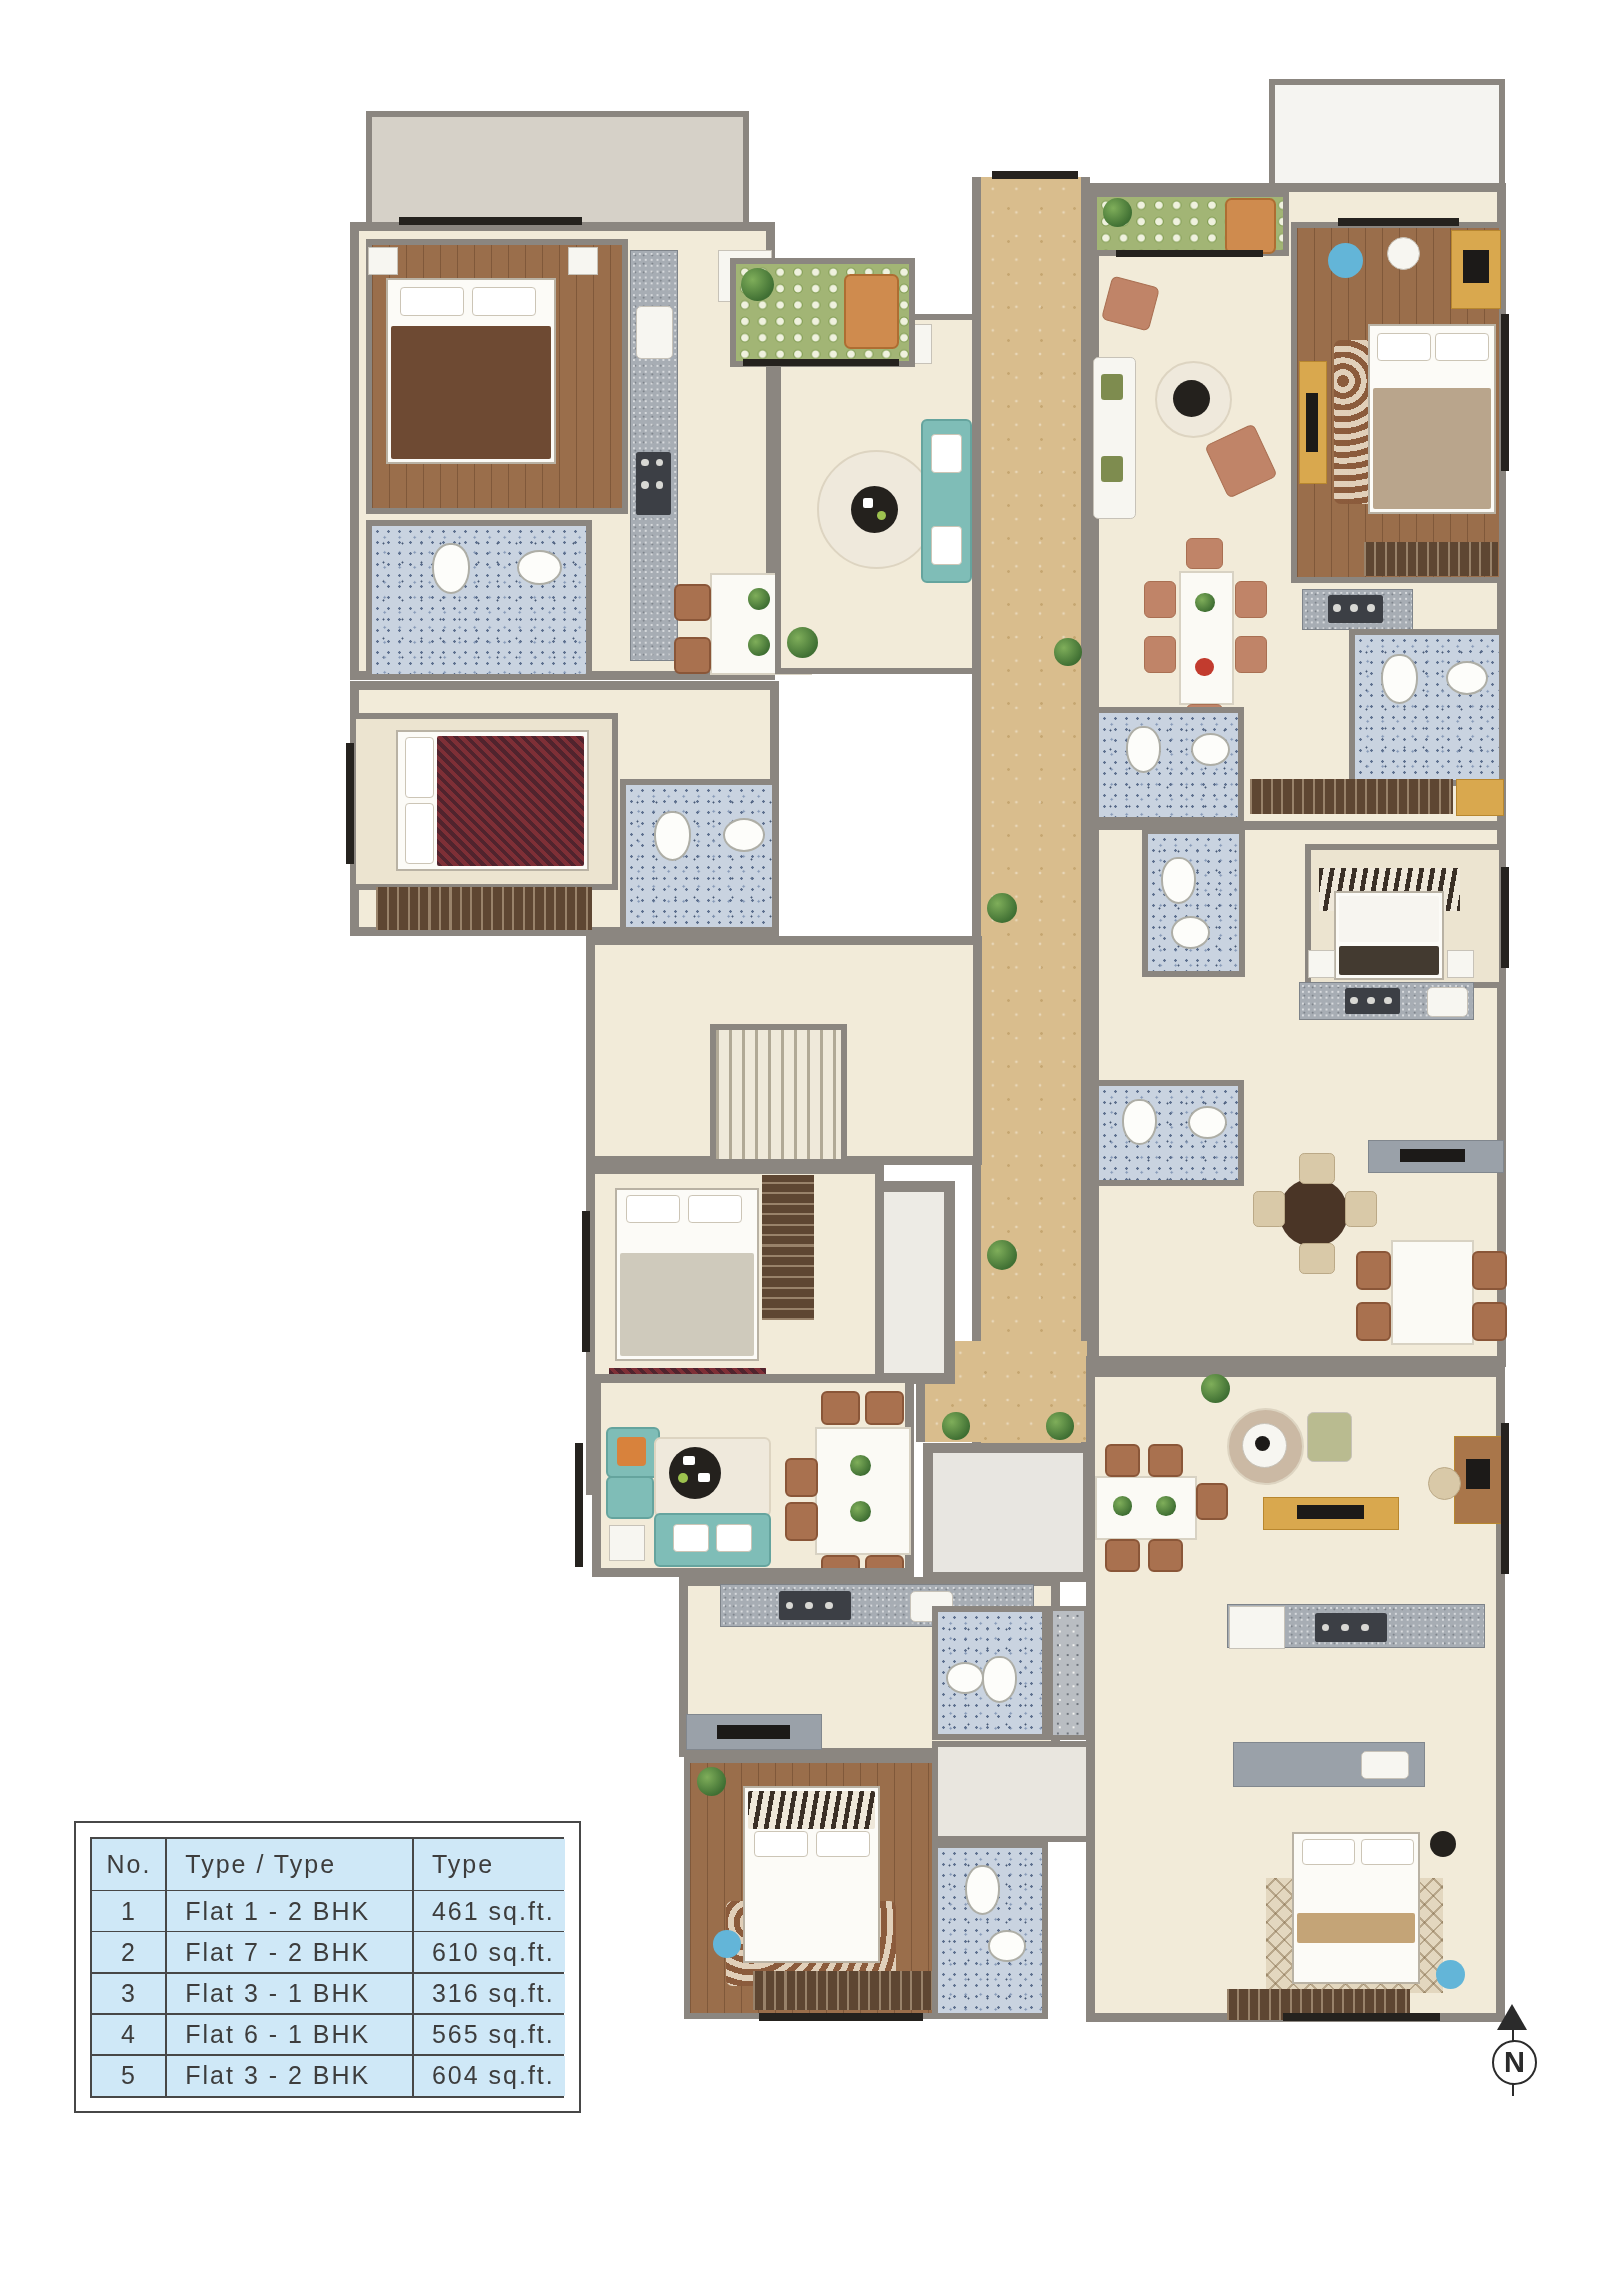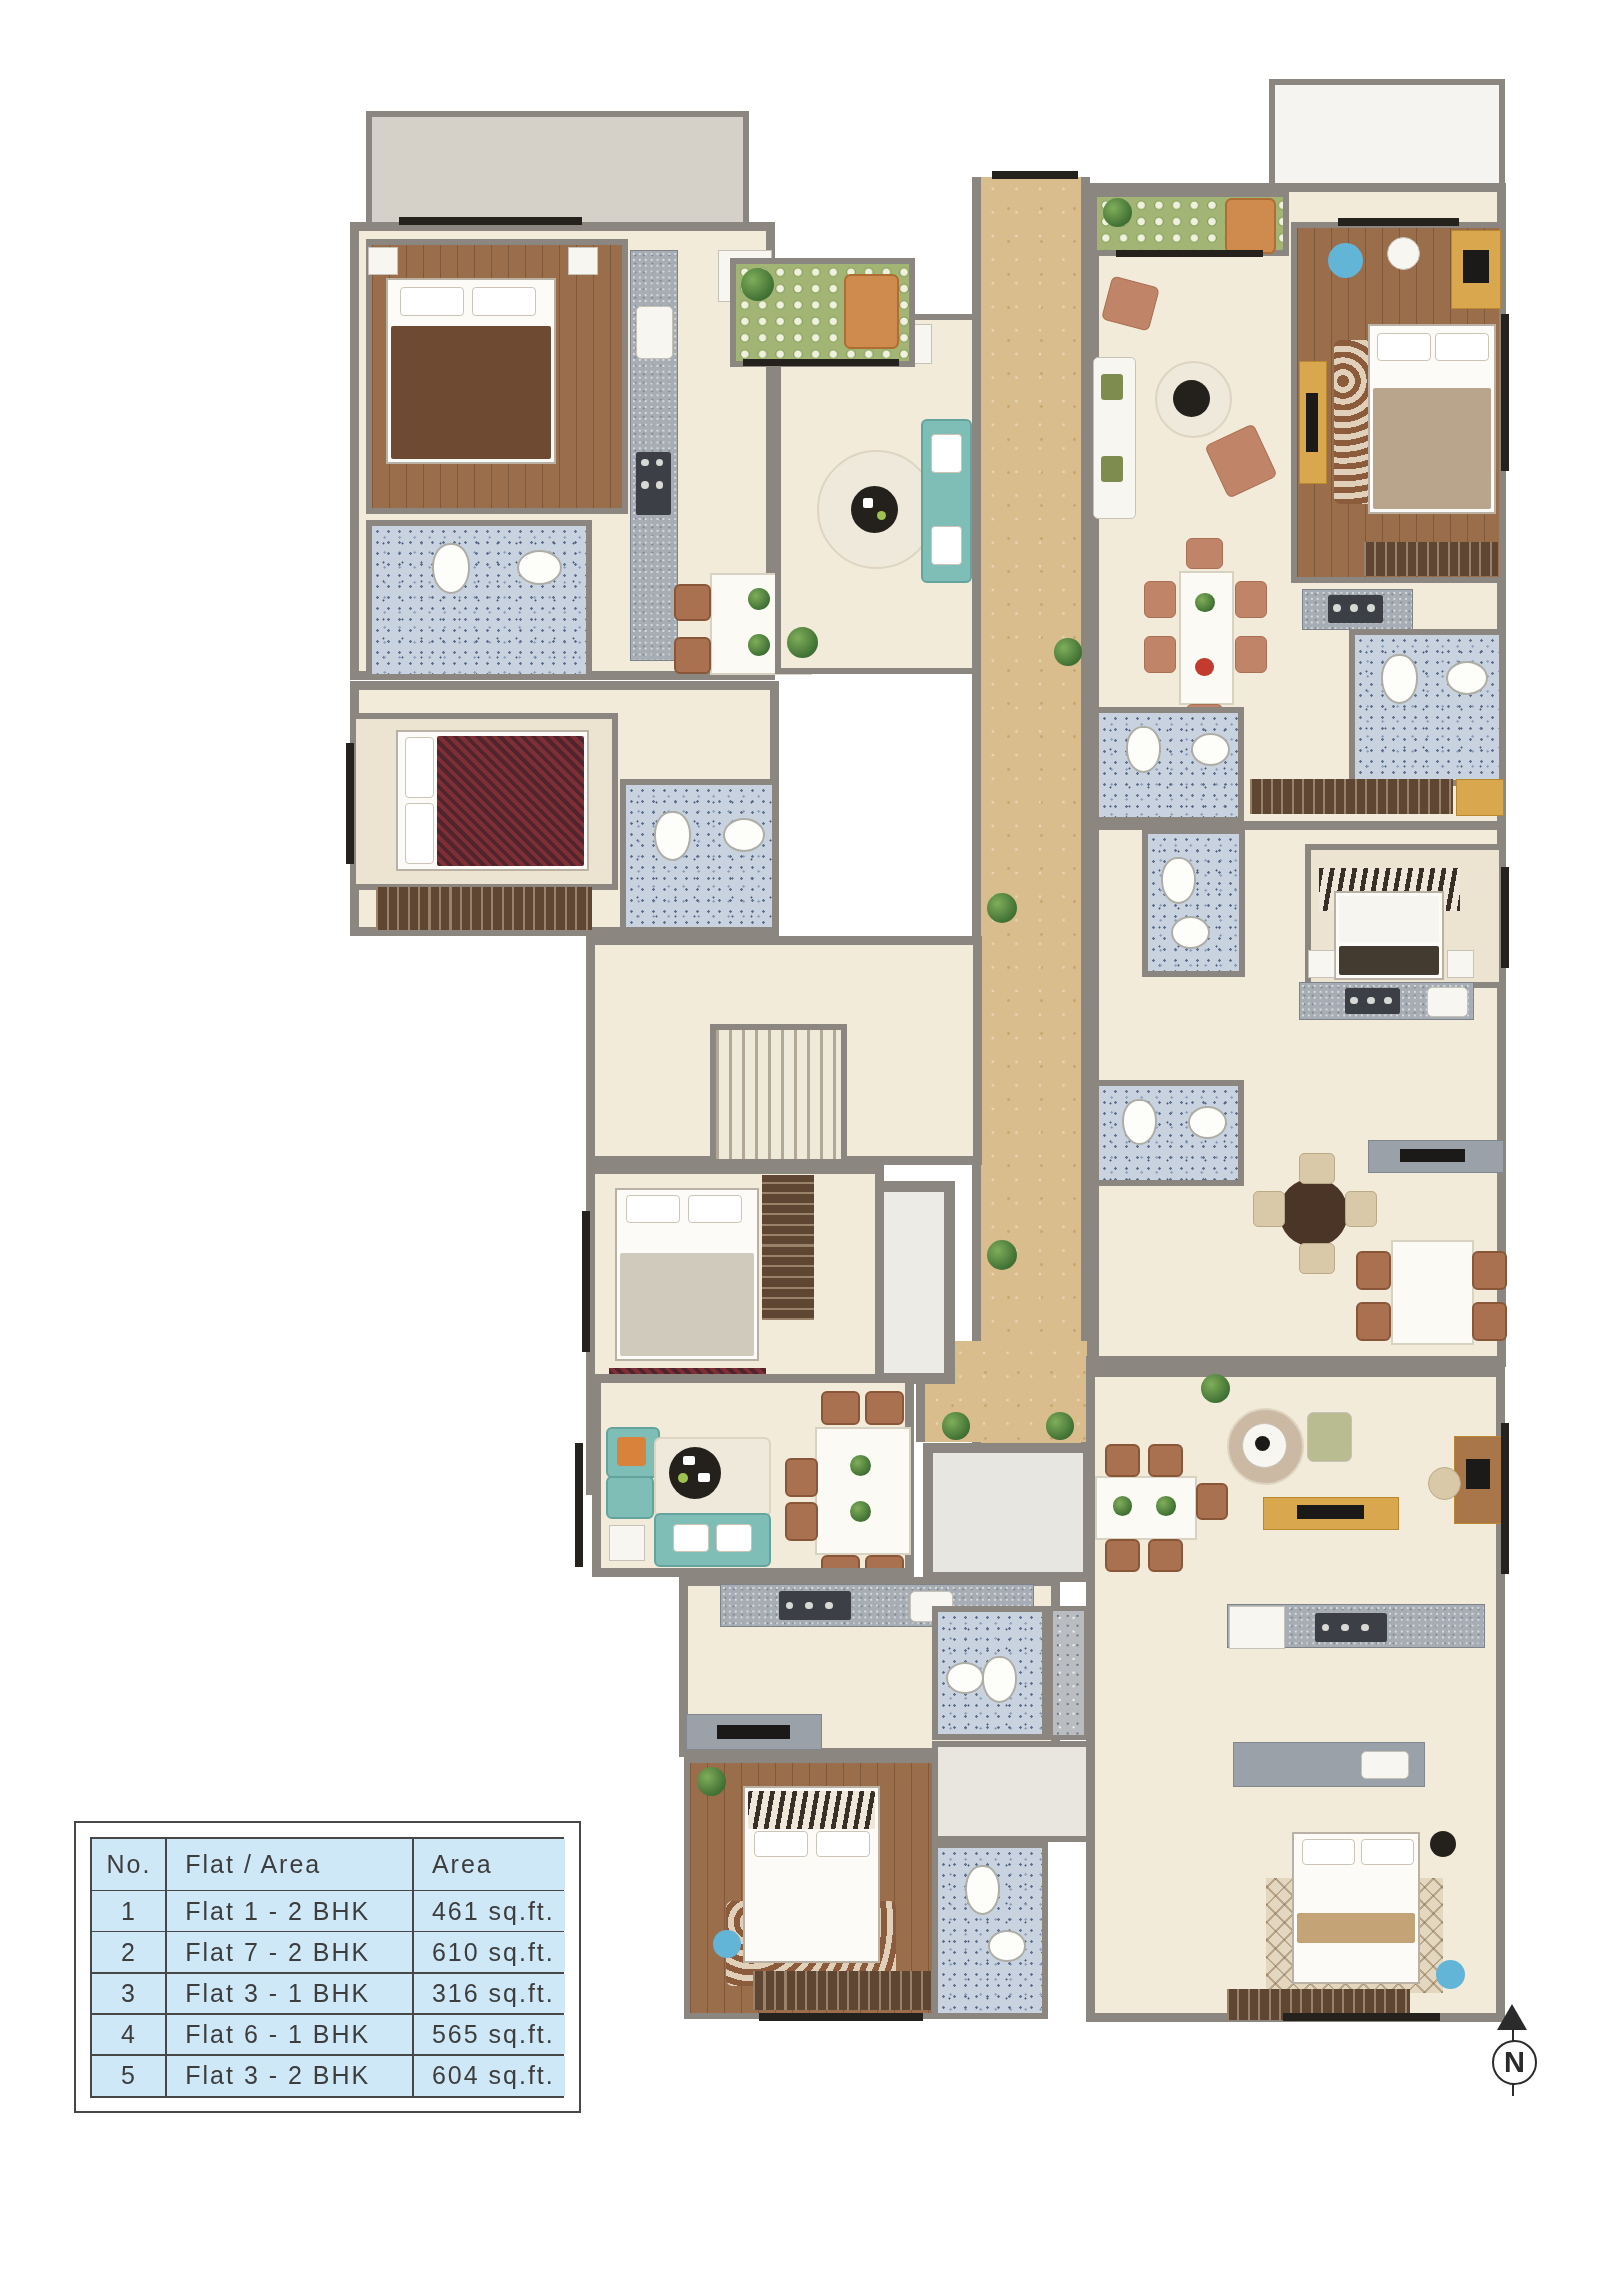--- a/index.html
+++ b/index.html
@@ -374,22 +374,22 @@
     <div class="win" style="left:575px;top:1443px;width:7.9px;height:124px;"></div>
     <div class="win" style="left:992px;top:171px;width:86px;height:7.9px;"></div>
     <div class="wall" style="left:1086px;top:1356px;width:419px;height:11.8px;"></div>
     <div class="wall" style="left:592px;top:1568px;width:322px;height:9.2px;"></div>
 
   </div>
 
   <div class="legend">
     <div class="legend-grid">
       <div class="cell cnum">No.</div>
-      <div class="cell">Flat / Area</div>
-      <div class="cell">Area</div>
+      <div class="cell">Type / Type</div>
+      <div class="cell">Type</div>
 
       <div class="cell cnum">1</div>
       <div class="cell">Flat 1 - 2 BHK</div>
       <div class="cell">461 sq.ft.</div>
 
       <div class="cell cnum">2</div>
       <div class="cell">Flat 7 - 2 BHK</div>
       <div class="cell">610 sq.ft.</div>
 
       <div class="cell cnum">3</div>

